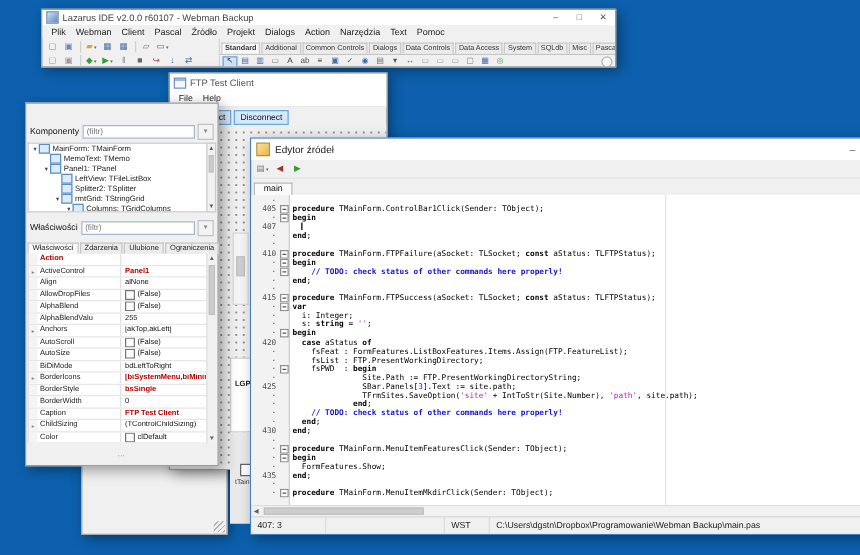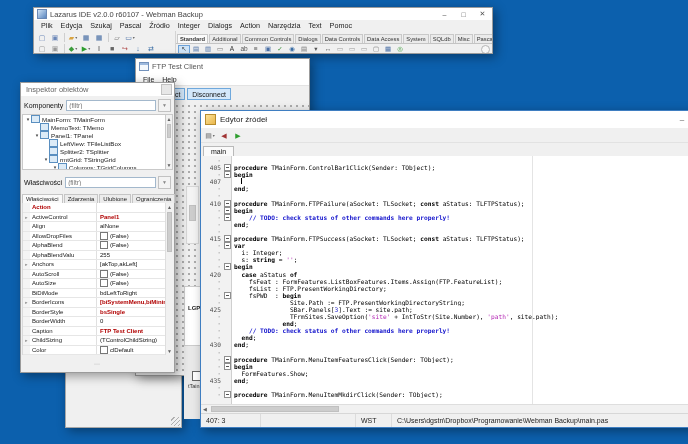--- a/index.html
+++ b/index.html
@@ -201,25 +201,25 @@
     <span id="ide-icon"></span>
     <span class="ttext">Lazarus IDE v2.0.0 r60107 - Webman Backup</span>
     <span class="winbtns" id="ide-winbtns">
         <span class="wbtn">–</span>
         <span class="wbtn">□</span>
         <span class="wbtn">✕</span>
       </span>
   </div>
   <div id="ide-menu">
       <span class="mitem">Plik</span>
-      <span class="mitem">Edycja</span>
-      <span class="mitem">Szukaj</span>
+      <span class="mitem">Webman</span>
+      <span class="mitem">Client</span>
       <span class="mitem">Pascal</span>
       <span class="mitem">Źródło</span>
-      <span class="mitem">Integer</span>
+      <span class="mitem">Projekt</span>
       <span class="mitem">Dialogs</span>
       <span class="mitem">Action</span>
       <span class="mitem">Narzędzia</span>
       <span class="mitem">Text</span>
       <span class="mitem">Pomoc</span>
     </div>
   <div id="ide-body">
     <div id="ide-tools">
       <div class="trow2" id="tb-row1">
           <span class="tbtn">
@@ -352,24 +352,20 @@
           <span class="picon">
             <span class="pglyph" style="color: rgb(59, 156, 59);">◎</span>
           </span>
         </div>
       <div id="pal-more"></div>
     </div>
   </div>
 </div>
 
 <div class="win" id="insp-win">
-  <div class="titlebar" id="insp-title">
-    <span class="ttext">Inspektor obiektów</span>
-    <span id="insp-menu-box"></span>
-  </div>
   <div class="filterrow" style="position:absolute;left:0;right:0;top:13px;">
     <span class="flabel">Komponenty</span>
     <input class="finput" placeholder="(filtr)" style="">
     <span class="ficon">▼</span>
   </div>
   <div id="tree">
       <div class="trow" style="padding-left: 2px;">
         <span class="texp">▾</span>
         <span class="ticon"></span>
         <span class="tlabel">MainForm: TMainForm</span>

